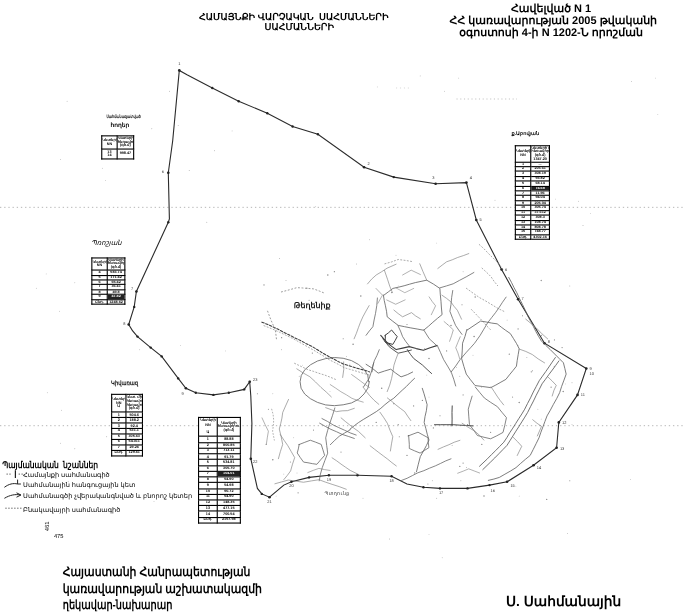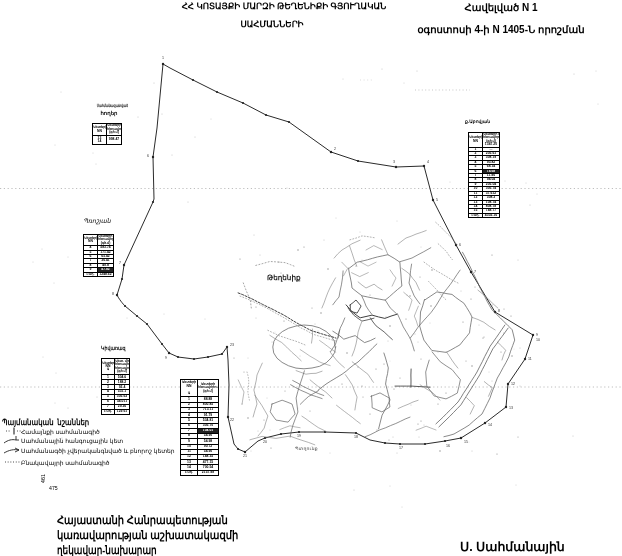--- a/index.html
+++ b/index.html
@@ -8,25 +8,26 @@
   .abs{position:absolute;}
   .ttl{font-weight:bold;white-space:nowrap;}
   .tbl{border-collapse:collapse;background:#fff;table-layout:fixed;border:1px solid #000;}
   .tbl td{border:0.6px solid #000;text-align:center;vertical-align:middle;
           padding:0;line-height:1.0;font-family:"Liberation Sans",sans-serif;color:#000;font-weight:bold;overflow:hidden;white-space:nowrap;}
 </style>
 </head>
 <body>
 <div id="page">
 
-<div class="abs ttl" style="left:284px;top:1px;transform:translateX(-50%);font-size:8.6px;">ՀՀ ԿՈՏԱՅՔԻ ՄԱՐԶԻ ԹԵՂԵՆԻՔԻ ԳՅՈՒՂԱԿԱՆ</div>
+<div class="abs ttl" style="left:267px;top:10px;transform:translateX(-50%);font-size:8.6px;">ՀԱՄԱՅՆՔԻ ՎԱՐՉԱԿԱՆ&nbsp; ՍԱՀՄԱՆՆԵՐԻ</div>
 <div class="abs ttl" style="left:272px;top:19px;transform:translateX(-50%);font-size:8.6px;">ՍԱՀՄԱՆՆԵՐԻ</div>
 
 <div class="abs ttl" style="left:501px;top:2px;transform:translateX(-50%);font-size:10px;">Հավելված N 1</div>
-<div class="abs ttl" style="left:501px;top:24px;transform:translateX(-50%);font-size:10px;">օգոստոսի 4-ի N 1405-Ն որոշման</div>
+<div class="abs ttl" style="left:503px;top:13px;transform:translateX(-50%);font-size:10px;">ՀՀ կառավարության 2005 թվականի</div>
+<div class="abs ttl" style="left:501px;top:24px;transform:translateX(-50%);font-size:10px;">օգոստոսի 4-ի N 1202-Ն որոշման</div>
 
 <div class="abs ttl" style="left:57px;top:513px;font-size:11.5px;transform:scaleX(0.86);transform-origin:0 0;">Հայաստանի Հանրապետության</div>
 <div class="abs ttl" style="left:57px;top:528px;font-size:11.5px;transform:scaleX(0.86);transform-origin:0 0;">կառավարության աշխատակազմի</div>
 <div class="abs ttl" style="left:57px;top:543px;font-size:11.5px;transform:scaleX(0.77);transform-origin:0 0;">ղեկավար-նախարար</div>
 
 <div class="abs ttl" style="left:460px;top:539px;font-size:12.5px;">Ս. Սահմանային</div>
 
 <svg class="abs" style="left:0;top:0;" width="622" height="556" viewBox="0 0 622 556">
 
   <line x1="0" y1="188.5" x2="622" y2="188.5" stroke="#adadad" stroke-width="0.8" stroke-dasharray="1.2,2.6"></line>

